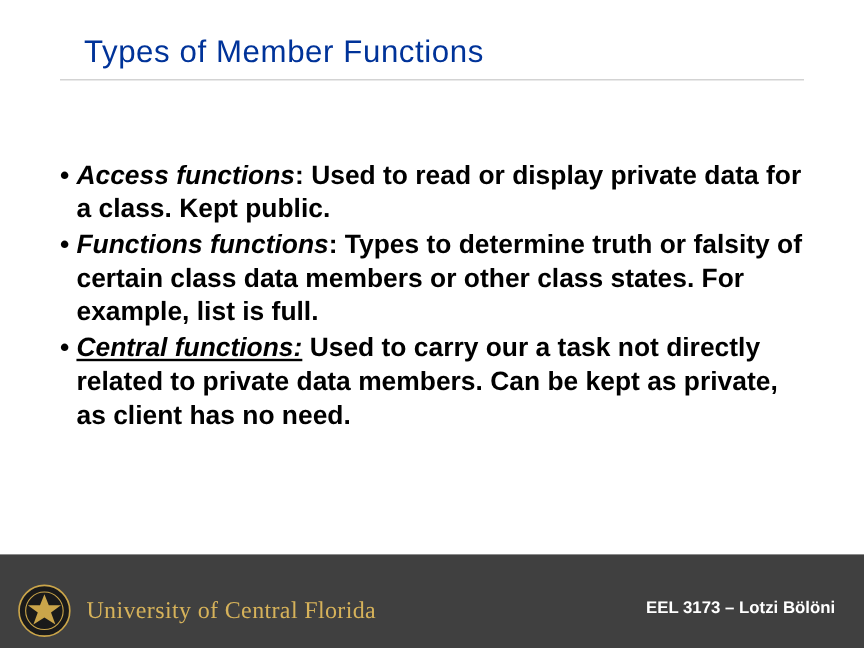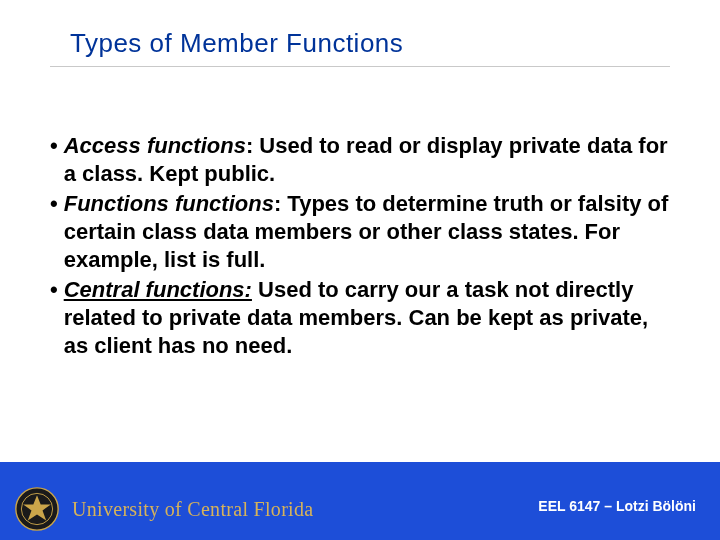--- a/index.html
+++ b/index.html
@@ -58,21 +58,21 @@
     text-align: left;
   }
   .lead-em { font-style: italic; }
   .lead-emu { font-style: italic; text-decoration: underline; }
   .bottom-band {
     position: absolute;
     left: 0;
     bottom: 0;
     width: 720px;
     height: 78px;
-    background: #1d4ed8;
+    background: #404040;
   }
   .logo-wrap {
     position: absolute;
     left: 14px;
     bottom: 8px;
     display: flex;
     align-items: center;
     gap: 12px;
   }
   .ucf-seal {
@@ -130,16 +130,16 @@
 
   <div class="bottom-band">
     <div class="logo-wrap">
       <svg class="ucf-seal" viewBox="0 0 100 100">
         <circle cx="50" cy="50" r="46" fill="#1a1a1a" stroke="#caa54a" stroke-width="3"></circle>
         <circle cx="50" cy="50" r="34" fill="none" stroke="#caa54a" stroke-width="2"></circle>
         <path d="M50 20 L58 40 L80 40 L62 53 L70 75 L50 62 L30 75 L38 53 L20 40 L42 40 Z" fill="#caa54a"></path>
       </svg>
       <div class="ucf-text">University of Central Florida</div>
     </div>
-    <div class="footer-right">EEL 6147 – Lotzi Bölöni</div>
+    <div class="footer-right">EEL 3173 – Lotzi Bölöni</div>
   </div>
 
 </div>
 
 </body></html>

